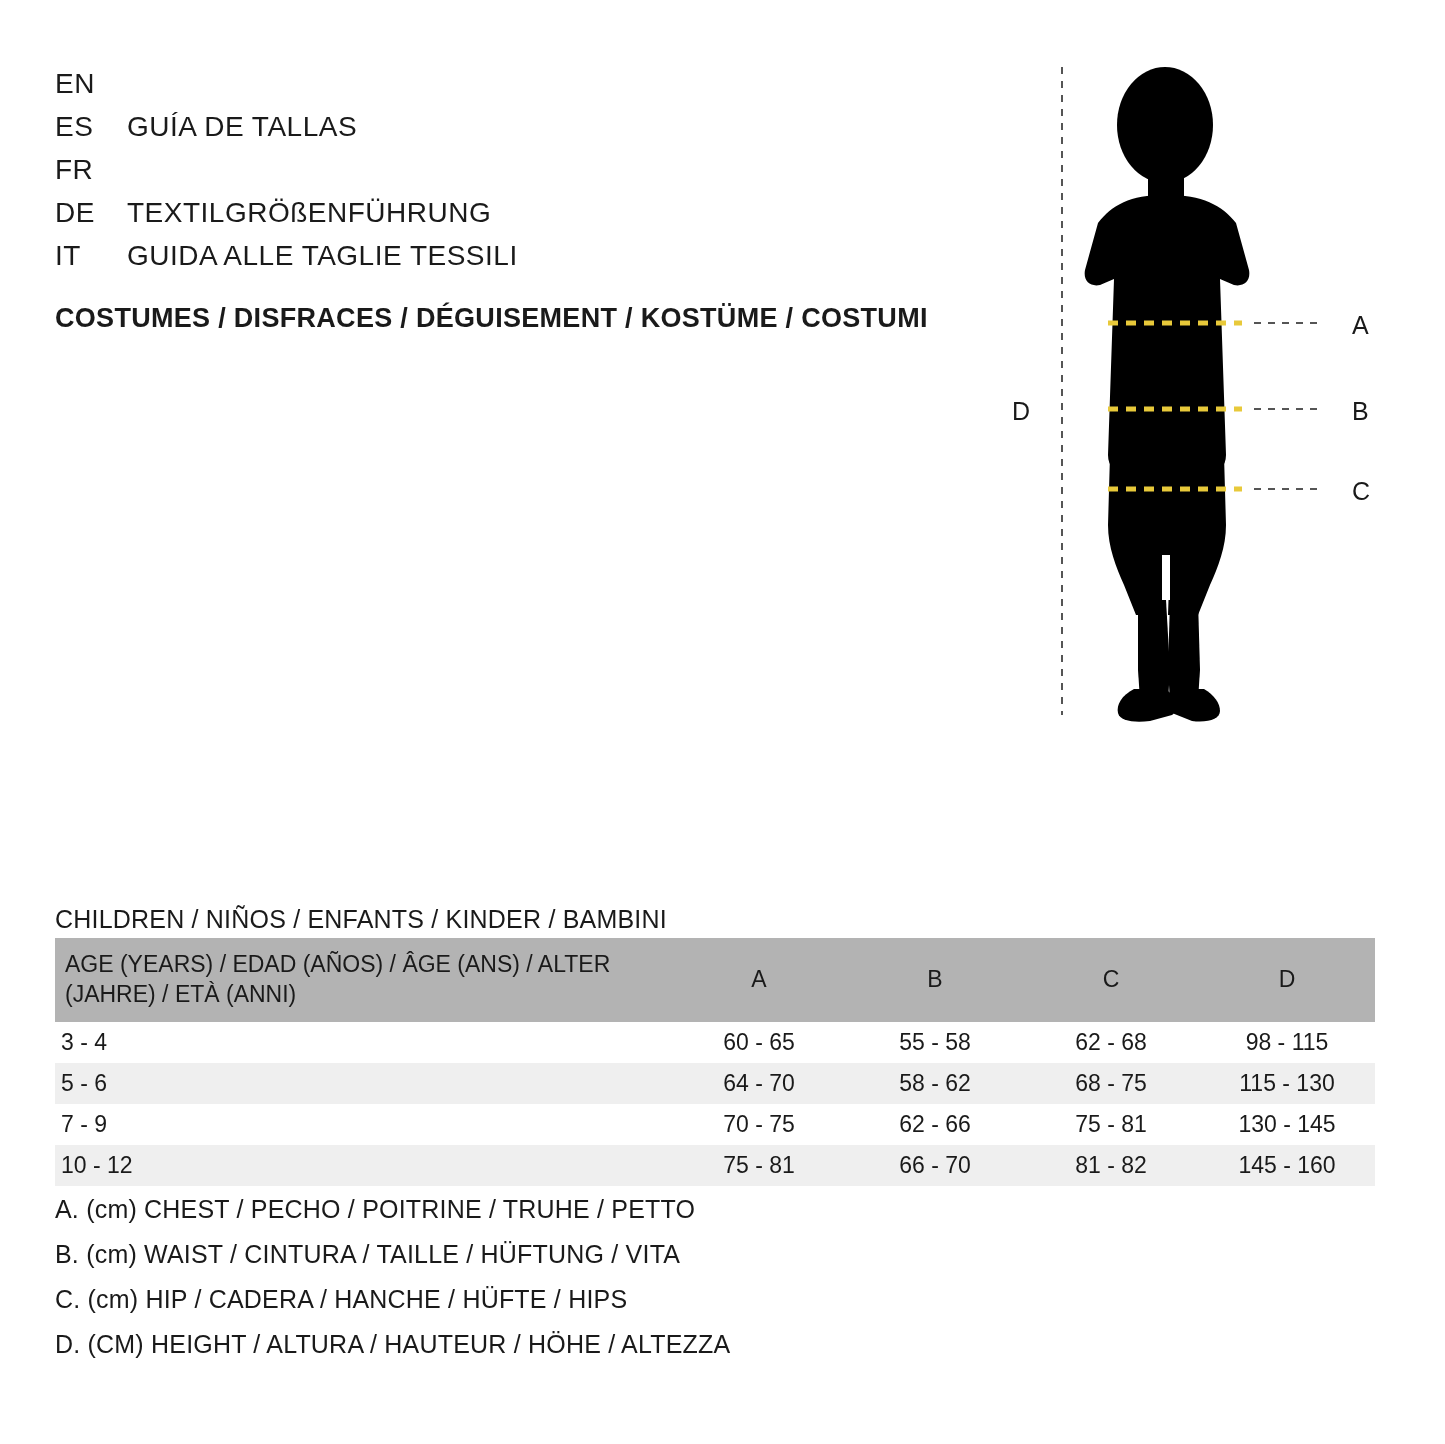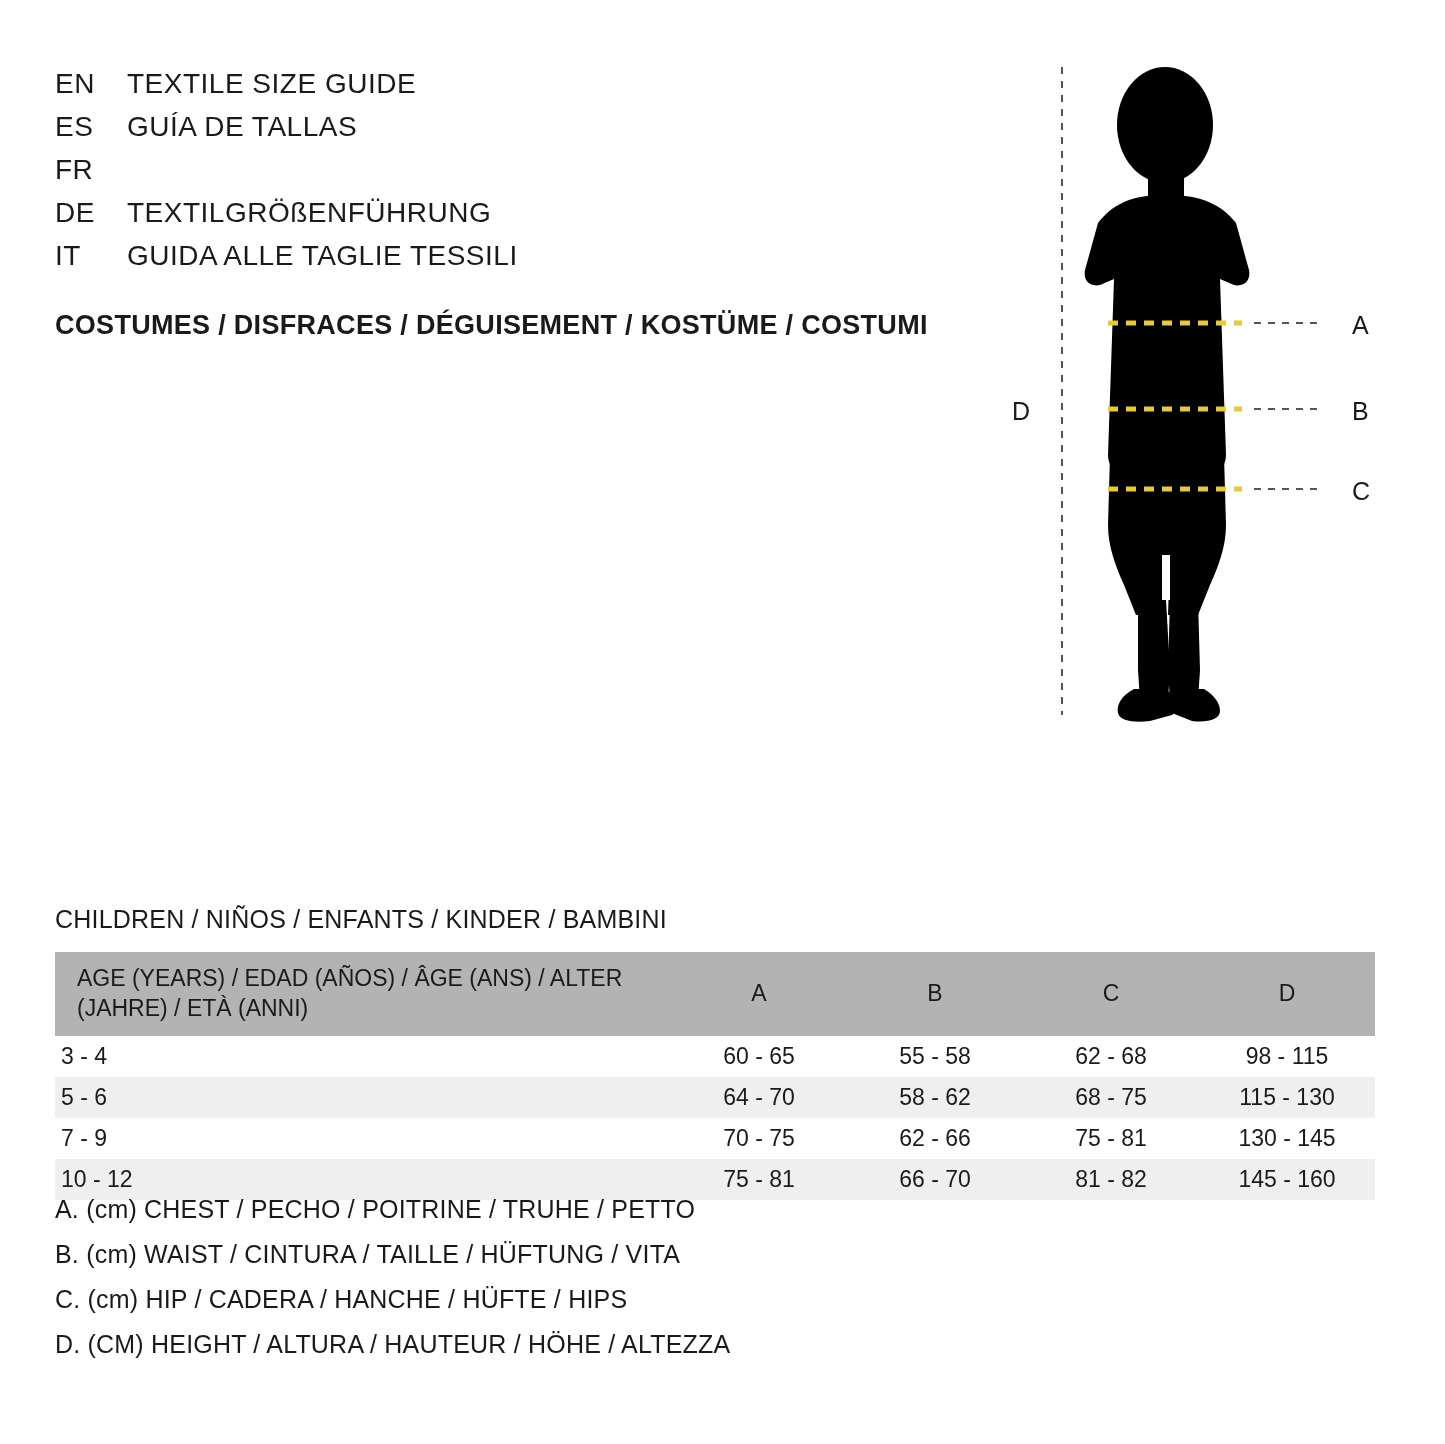--- a/index.html
+++ b/index.html
@@ -34,21 +34,21 @@
     letter-spacing: 0.5px;
     color: #1a1a1a;
     flex: 0 0 72px;
   }
   .lang-text {
     font-size: 28px;
     letter-spacing: 0.5px;
     color: #1a1a1a;
   }
   #costumes-line {
-    margin-top: 27px;
+    margin-top: 20px;
     font-size: 27px;
     font-weight: bold;
     letter-spacing: 0.3px;
     color: #1a1a1a;
   }
 
   
   #figure-block {
     position: absolute;
     left: 990px;
@@ -75,41 +75,41 @@
   
   #table-section {
     position: absolute;
     left: 55px;
     top: 905px;
     width: 1320px;
   }
   #children-heading {
     font-size: 25px;
     color: #1a1a1a;
-    margin-bottom: 18px;
+    margin-bottom: 4px;
     letter-spacing: 0.2px;
   }
   table {
     border-collapse: collapse;
     width: 1320px;
     table-layout: fixed;
   }
   thead th {
     background: #b3b3b3;
     font-weight: normal;
     font-size: 23px;
     color: #1a1a1a;
     text-align: center;
     padding: 12px 6px;
     vertical-align: middle;
     line-height: 1.3;
   }
   thead th.age-head {
     text-align: left;
-    padding-left: 22px;
+    padding-left: 10px;
   }
   tbody td {
     font-size: 23px;
     color: #1a1a1a;
     text-align: center;
     padding: 7px 6px;
     background: #ffffff;
   }
   tbody td.age-cell {
     text-align: left;
@@ -136,21 +136,20 @@
     letter-spacing: 0.2px;
   }
 </style>
 </head>
 <body>
 
 <div id="header-block">
 
   <div class="lang-row">
     <div class="lang-code">EN</div>
-    <div class="lang-text">TEXTILE SIZE GUIDE</div>
   </div>
 
   <div class="lang-row">
     <div class="lang-code">ES</div>
     <div class="lang-text">GUÍA DE TALLAS</div>
   </div>
 
   <div class="lang-row">
     <div class="lang-code">FR</div>
   </div>

